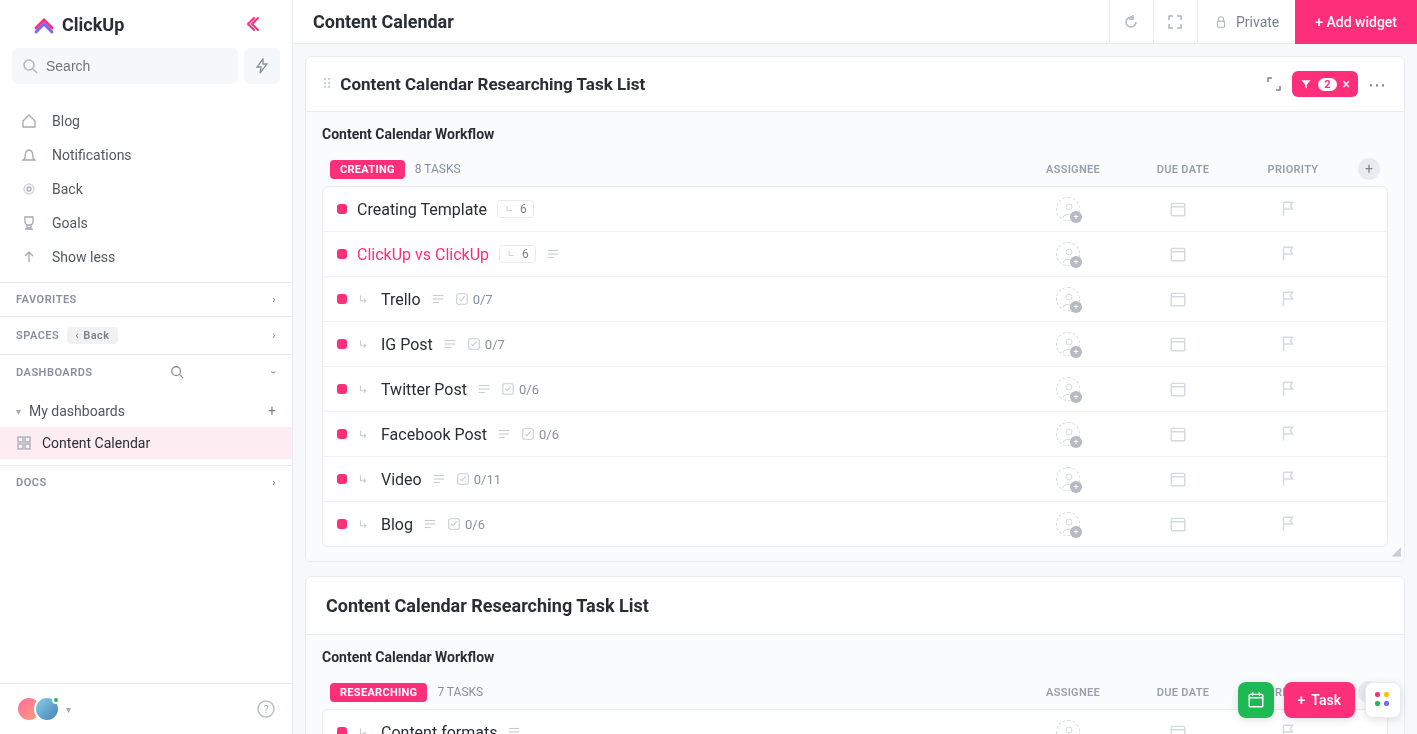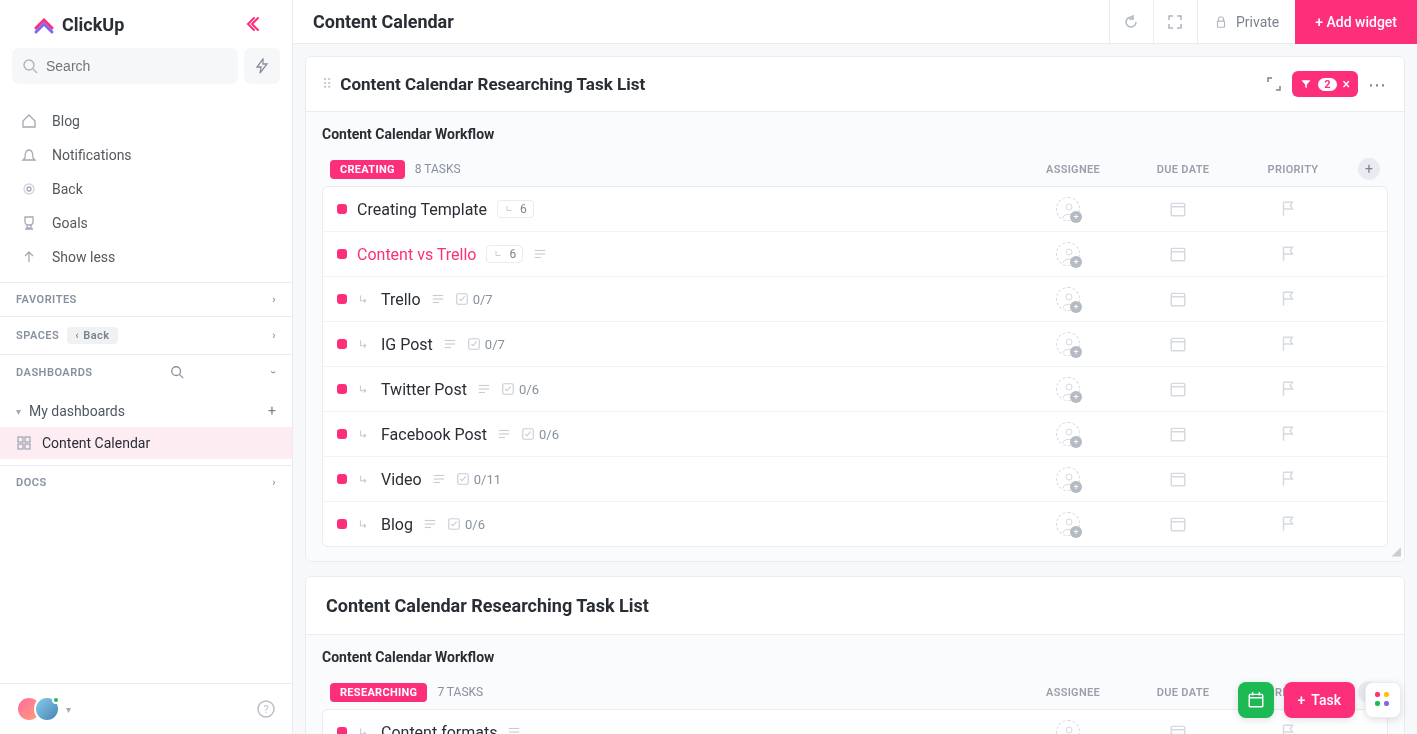--- a/index.html
+++ b/index.html
@@ -324,21 +324,21 @@
     <div class="task-col">
                   <svg class="flag-icon" viewBox="0 0 16 16">
                     <path d="M4 2 L4 14 M4 2 L12 2 L10 5 L12 8 L4 8" fill="none" stroke="#d5d9e0" stroke-width="1.3"></path>
                   </svg>
                 </div>
     <div class="add-col-end"></div>
   </div>
             </div>
             <div class="task-row">
               <span class="status-dot"></span>
-              <span class="task-name highlight">Content vs Trello</span>
+              <span class="task-name highlight">ClickUp vs ClickUp</span>
               <span class="subtask-badge"><svg width="12" height="12" viewBox="0 0 16 16">
                   <path d="M4 4 L4 10 L10 10" fill="none" stroke="#c8ccd4" stroke-width="1.3"></path>
                 </svg>6</span>
               <svg class="desc-line" viewBox="0 0 16 16">
                 <line x1="2" y1="4" x2="14" y2="4" stroke="#c8ccd4" stroke-width="1.3"></line>
                 <line x1="2" y1="8" x2="14" y2="8" stroke="#c8ccd4" stroke-width="1.3"></line>
                 <line x1="2" y1="12" x2="9" y2="12" stroke="#c8ccd4" stroke-width="1.3"></line>
               </svg>
               <div class="task-cols">
     <div class="task-col">

